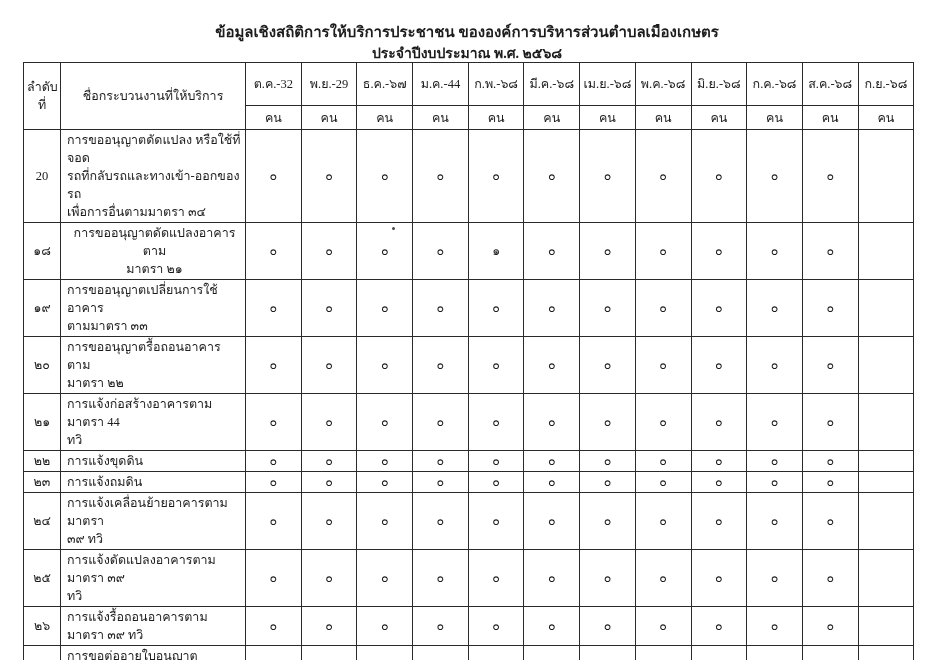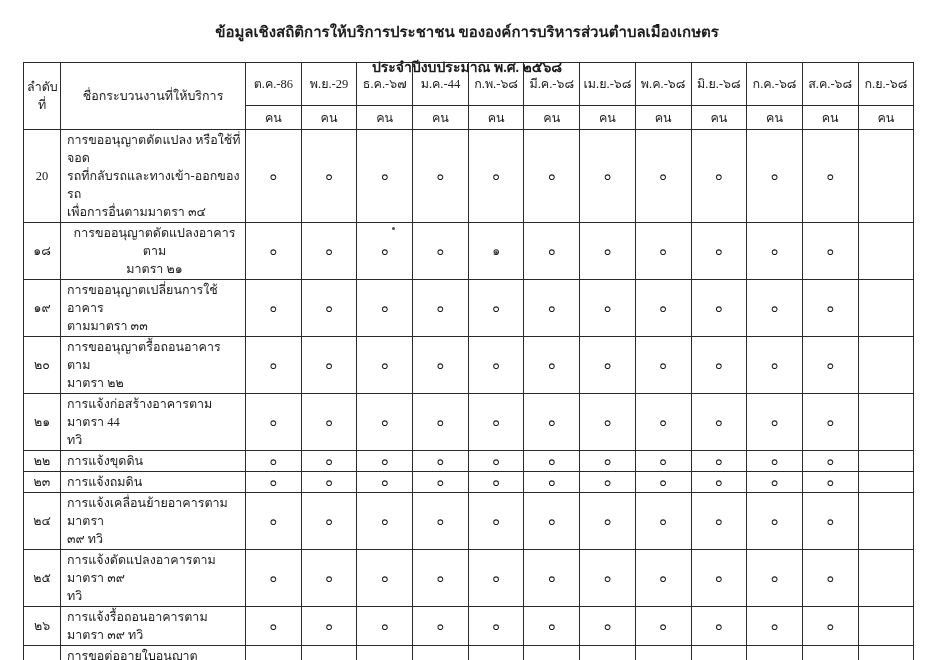--- a/index.html
+++ b/index.html
@@ -24,21 +24,21 @@
   }
   .title-line1 {
     font-size: 15px;
     font-weight: bold;
     line-height: 20px;
   }
   .title-line2 {
     font-size: 14px;
     font-weight: bold;
     line-height: 20px;
-    margin-top: 16px;
+    margin-top: 2px;
   }
   table.stat-table {
     position: absolute;
     left: 23px;
     top: 62px;
     width: 890px;
     border-collapse: collapse;
     table-layout: fixed;
     font-size: 12.5px;
   }
@@ -111,21 +111,21 @@
       <col style="width:55.7px">
     <col style="width:55.7px">
       <col style="width:55.7px">
       <col style="width:55.7px">
       <col style="width:55.7px">
   </colgroup>
   <thead>
     <tr class="month-row">
       <th rowspan="2">ลำดับที่</th>
       <th rowspan="2">ชื่อกระบวนงานที่ให้บริการ</th>
-    <th>ต.ค.-86</th>
+    <th>ต.ค.-32</th>
         <th>พ.ย.-29</th>
         <th>ธ.ค.-๖๗</th>
         <th>ม.ค.-44</th>
         <th>ก.พ.-๖๘</th>
         <th>มี.ค.-๖๘</th>
         <th>เม.ย.-๖๘</th>
         <th>พ.ค.-๖๘</th>
         <th>มิ.ย.-๖๘</th>
         <th>ก.ค.-๖๘</th>
         <th>ส.ค.-๖๘</th>

